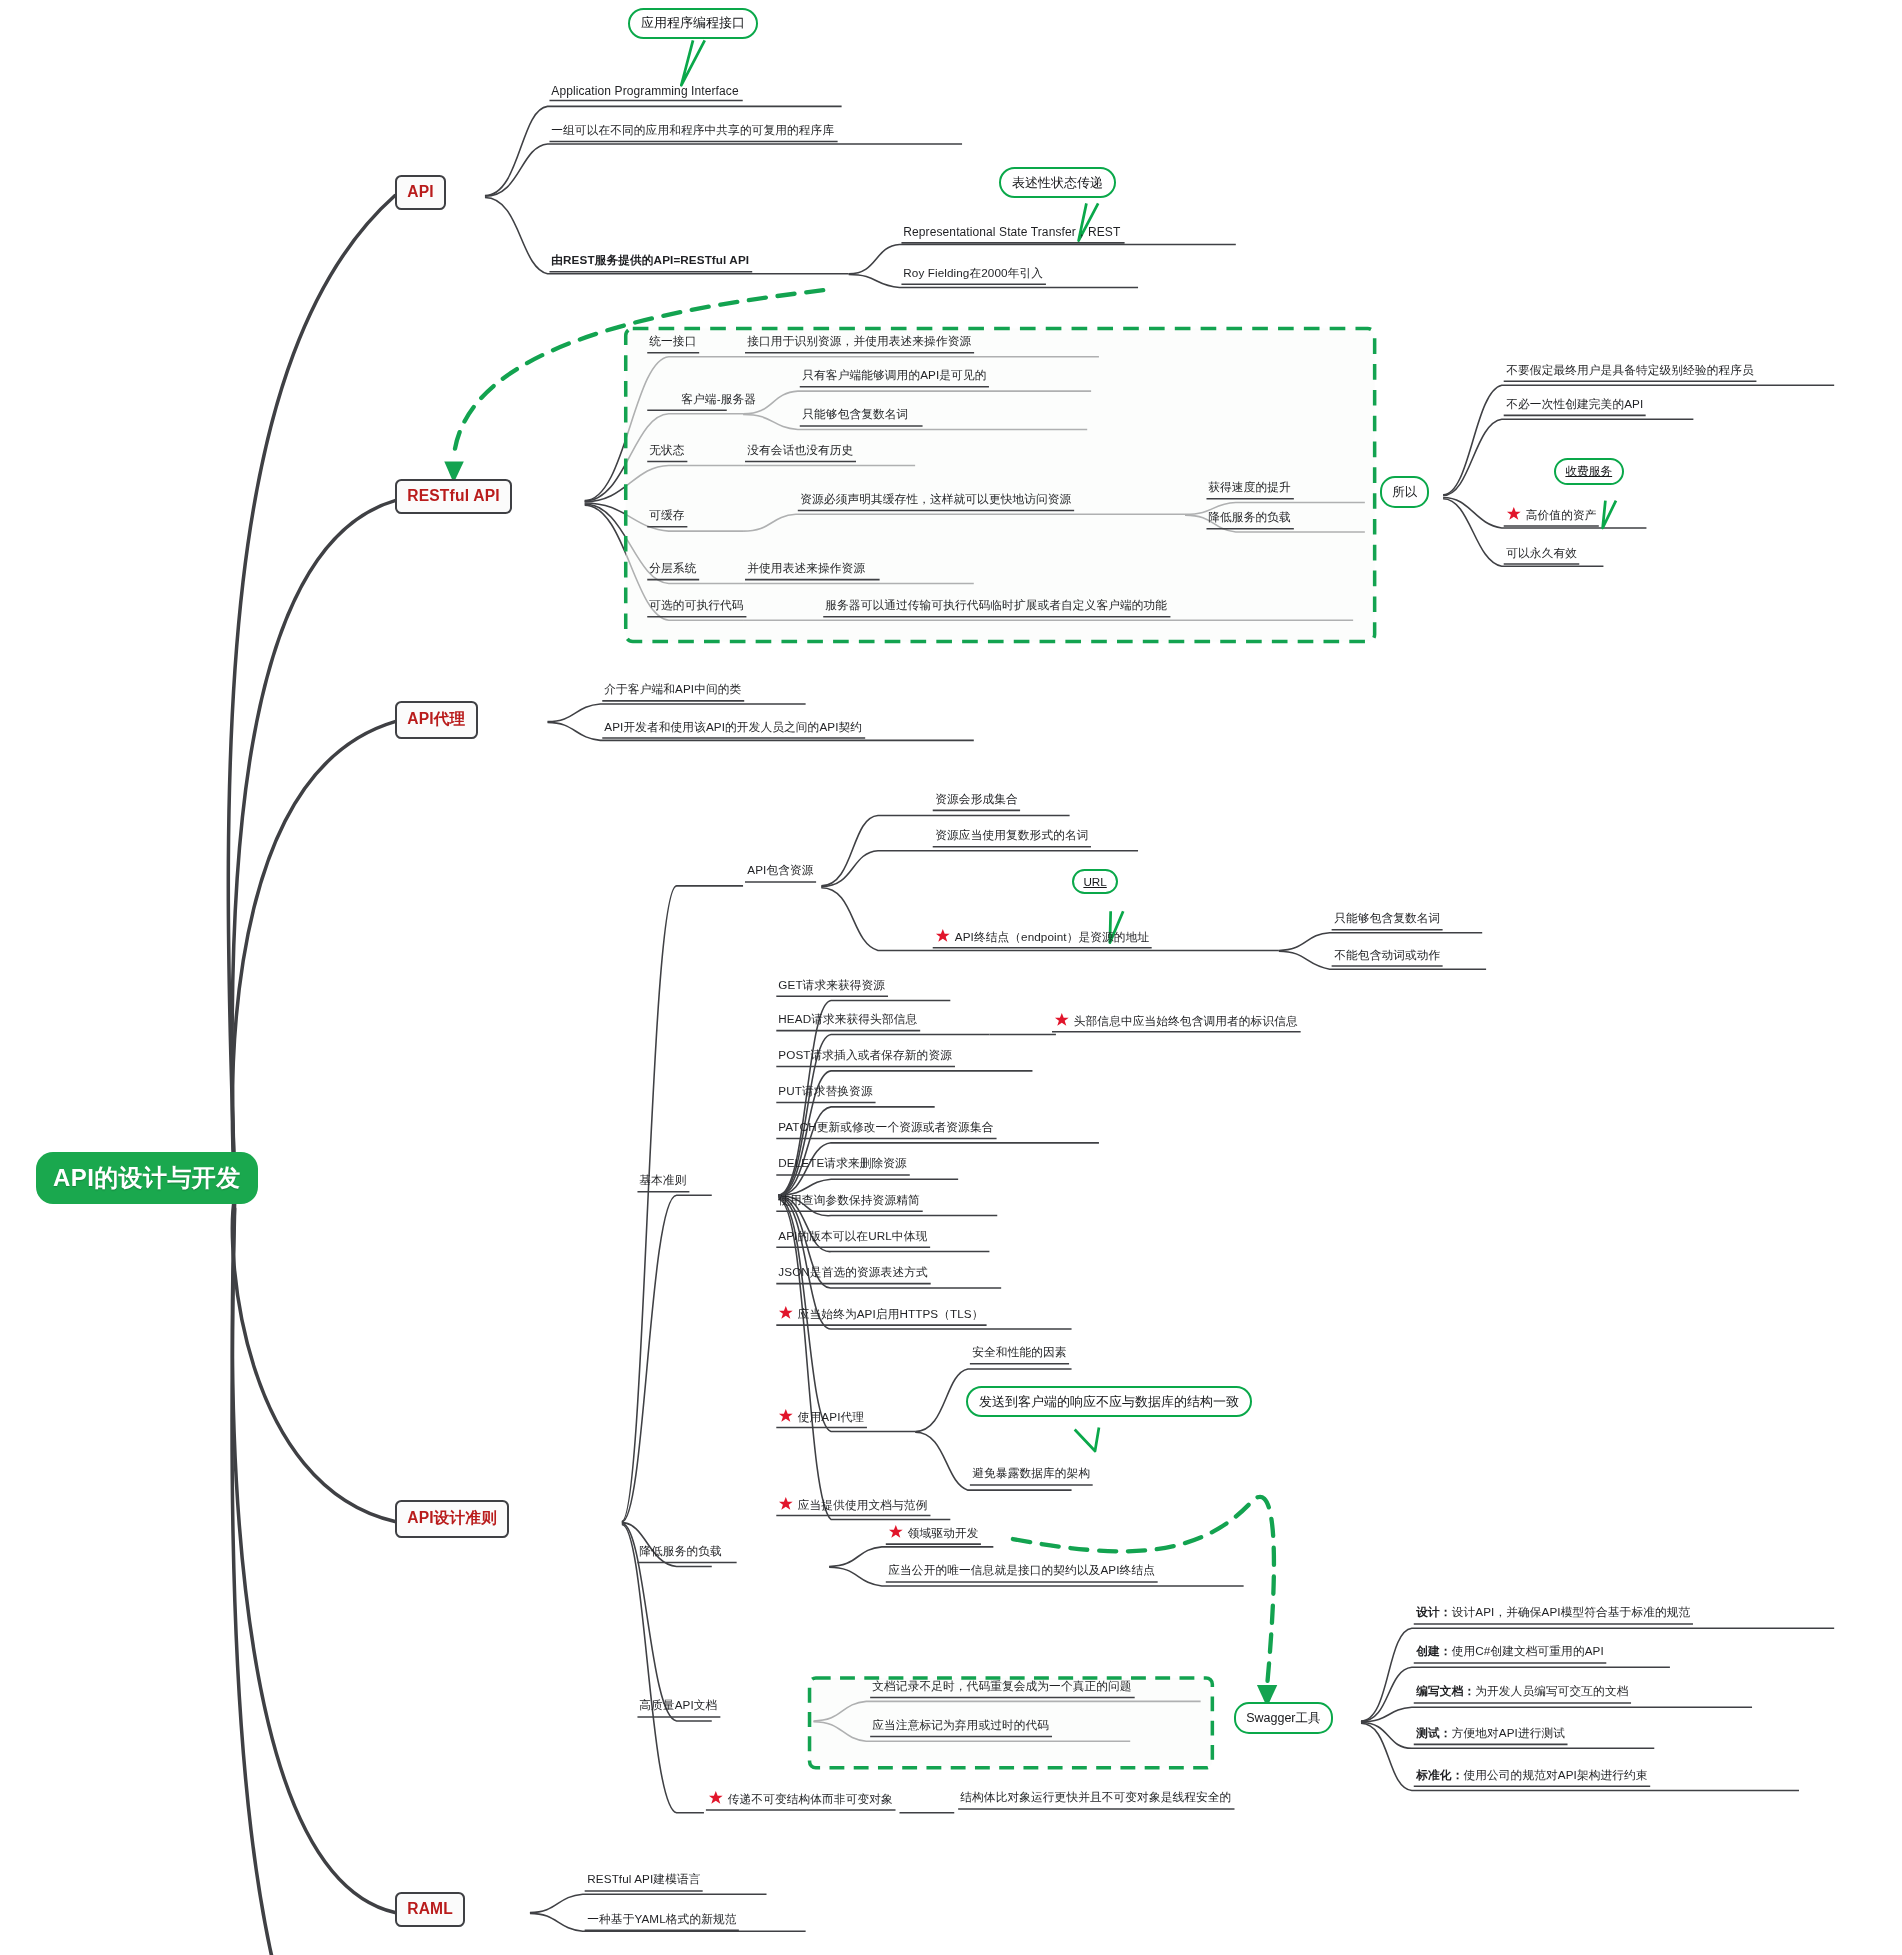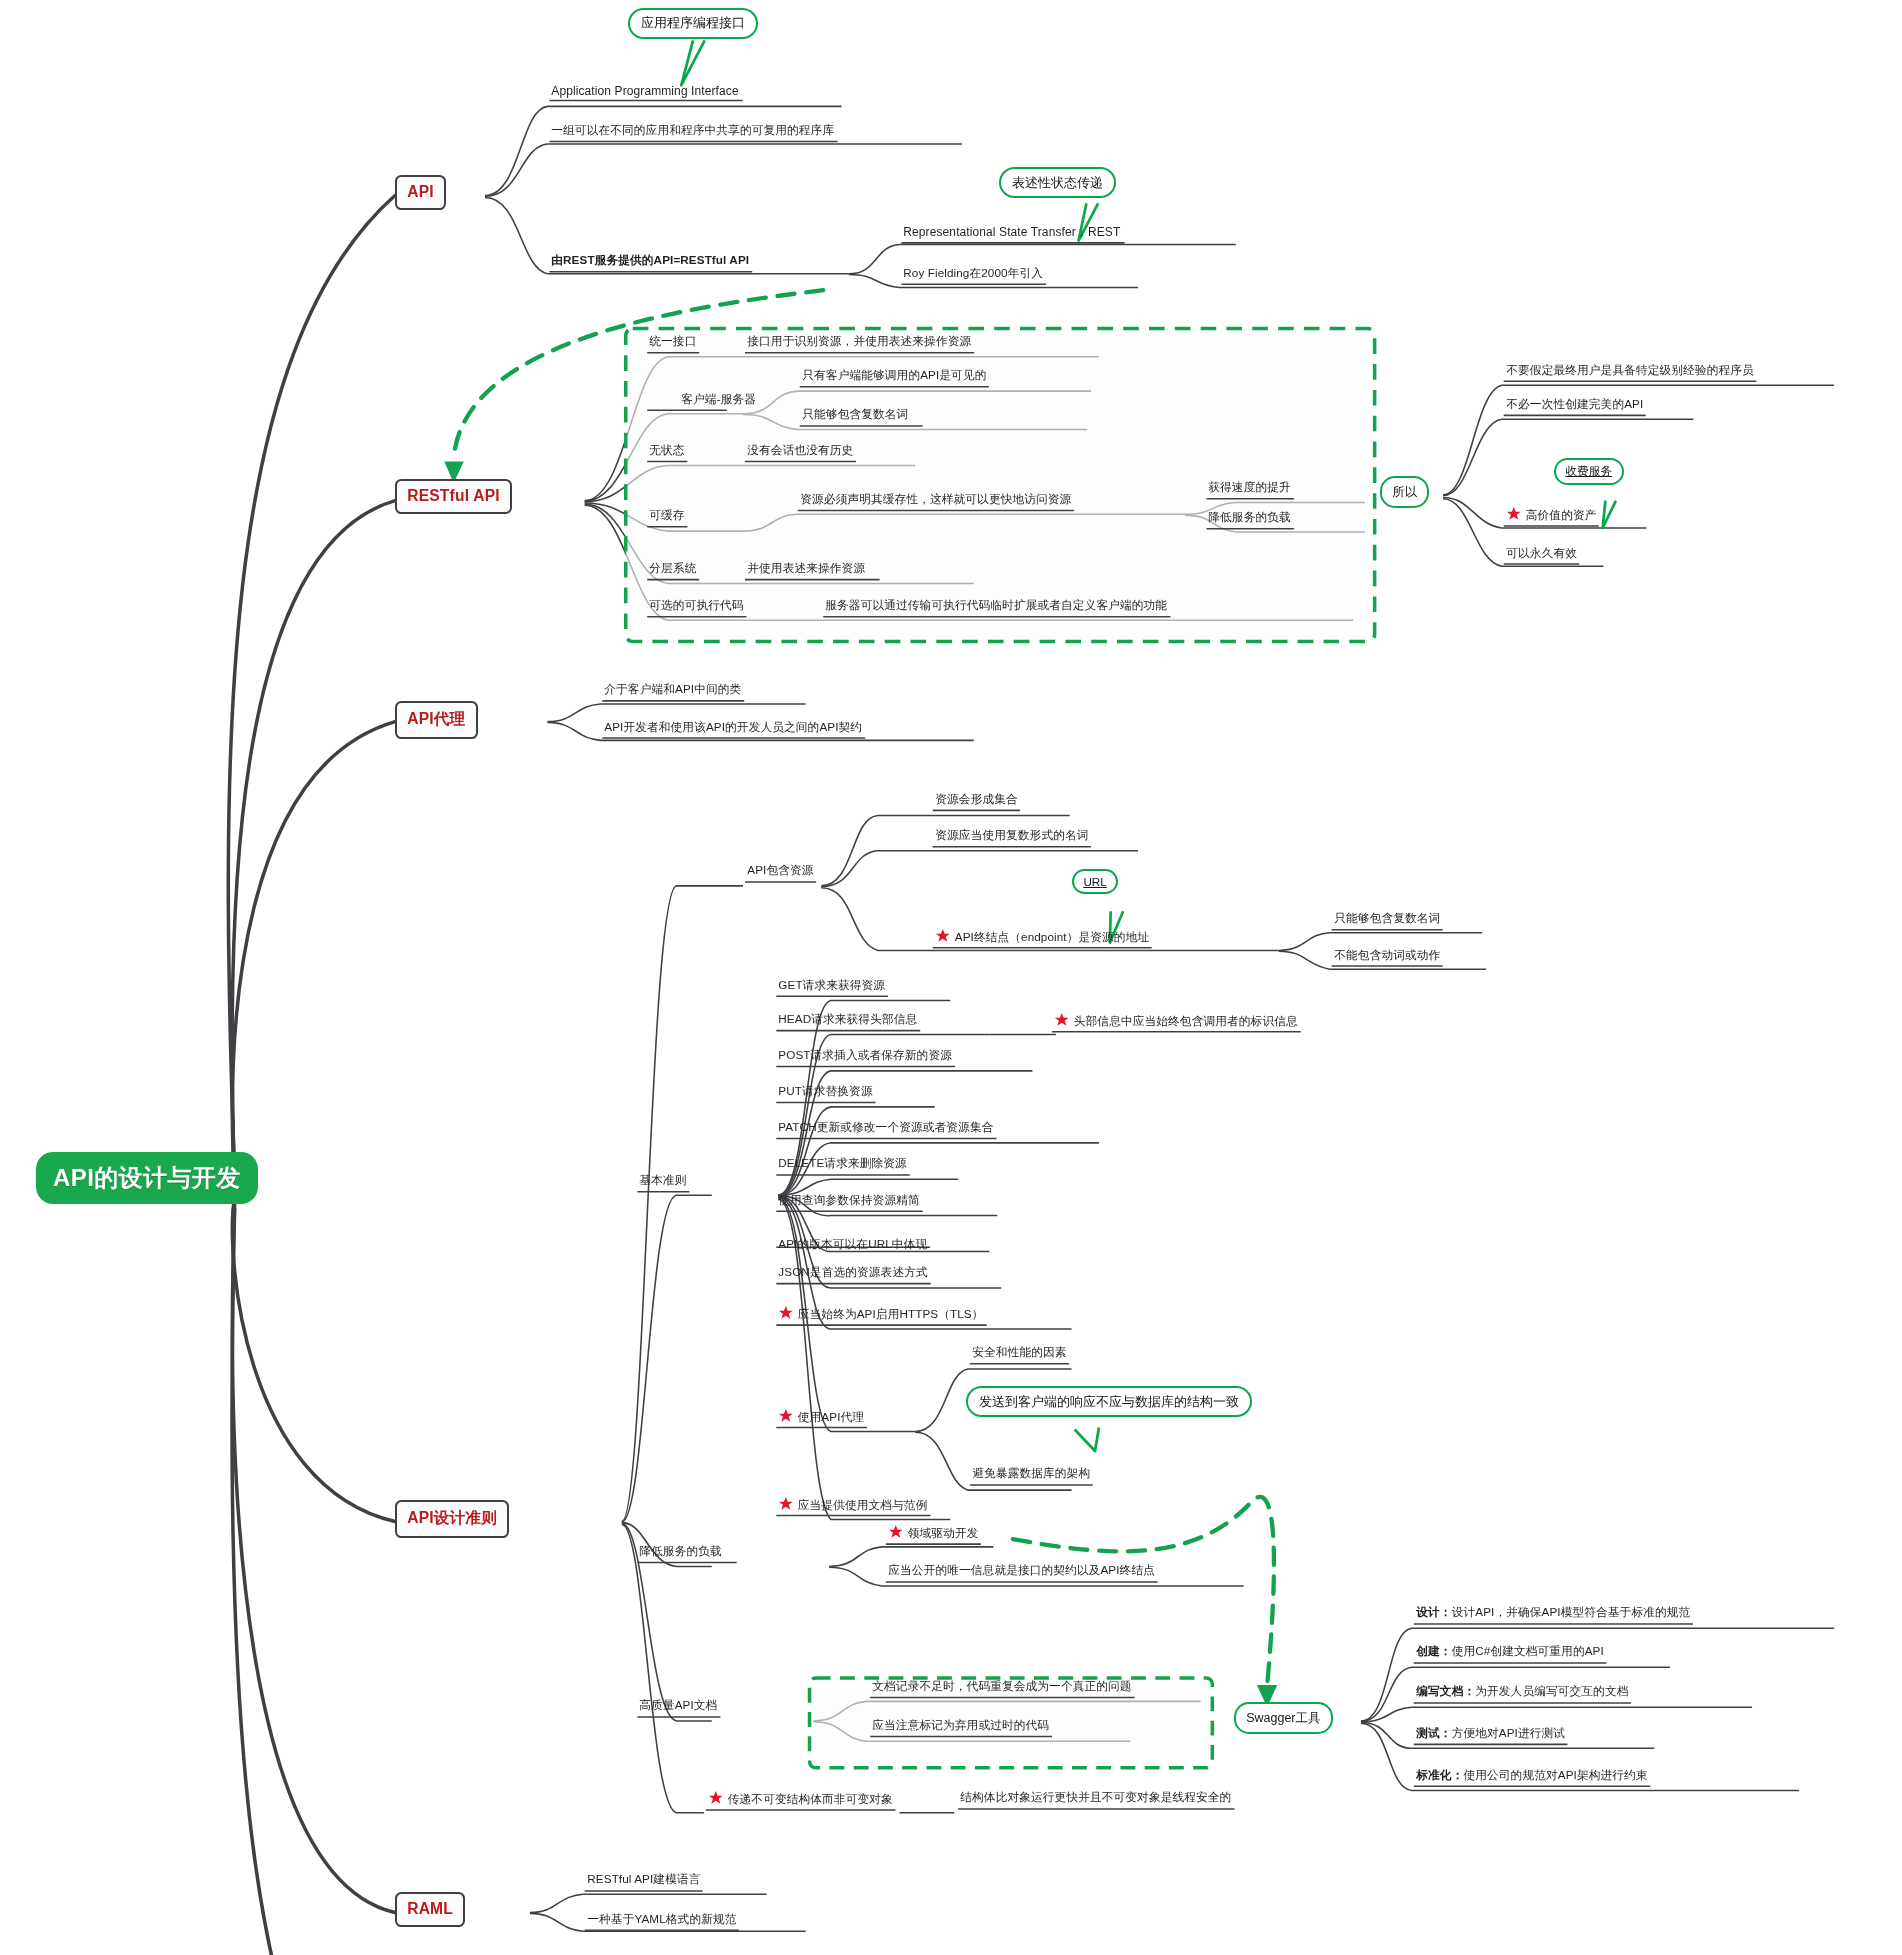--- a/index.html
+++ b/index.html
@@ -378,21 +378,21 @@
   <div class="node leaf" style="left:1052px; top:1012px;">
     <span class="star"><svg width="15.6" height="15" viewBox="0 0 24 24">
           <polygon fill="#e1152b" points="12,1.6 15,9 23,9 16.6,13.8 19.2,22 12,17.2 4.8,22 7.4,13.8 1,9 9,9"></polygon>
         </svg></span><span>头部信息中应当始终包含调用者的标识信息</span>
   </div>
   <div class="node leaf" style="left:776px; top:1048px;">POST请求插入或者保存新的资源</div>
   <div class="node leaf" style="left:776px; top:1084px;">PUT请求替换资源</div>
   <div class="node leaf" style="left:776px; top:1120px;">PATCH更新或修改一个资源或者资源集合</div>
   <div class="node leaf" style="left:776px; top:1156px;">DELETE请求来删除资源</div>
   <div class="node leaf" style="left:776px; top:1193px;">使用查询参数保持资源精简</div>
-  <div class="node leaf" style="left:776px; top:1229px;margin-top:8px;">API的版本可以在URL中体现</div>
+  <div class="node leaf" style="left:776px; top:1229px;">API的版本可以在URL中体现</div>
   <div class="node leaf" style="left:776px; top:1265px;">JSON是首选的资源表述方式</div>
   <div class="node leaf" style="left:776px; top:1305px;">
     <span class="star"><svg width="15.6" height="15" viewBox="0 0 24 24">
           <polygon fill="#e1152b" points="12,1.6 15,9 23,9 16.6,13.8 19.2,22 12,17.2 4.8,22 7.4,13.8 1,9 9,9"></polygon>
         </svg></span><span>应当始终为API启用HTTPS（TLS）</span>
   </div>
   <div class="node leaf" style="left:776px; top:1408px;">
     <span class="star"><svg width="15.6" height="15" viewBox="0 0 24 24">
           <polygon fill="#e1152b" points="12,1.6 15,9 23,9 16.6,13.8 19.2,22 12,17.2 4.8,22 7.4,13.8 1,9 9,9"></polygon>
         </svg></span><span>使用API代理</span>

